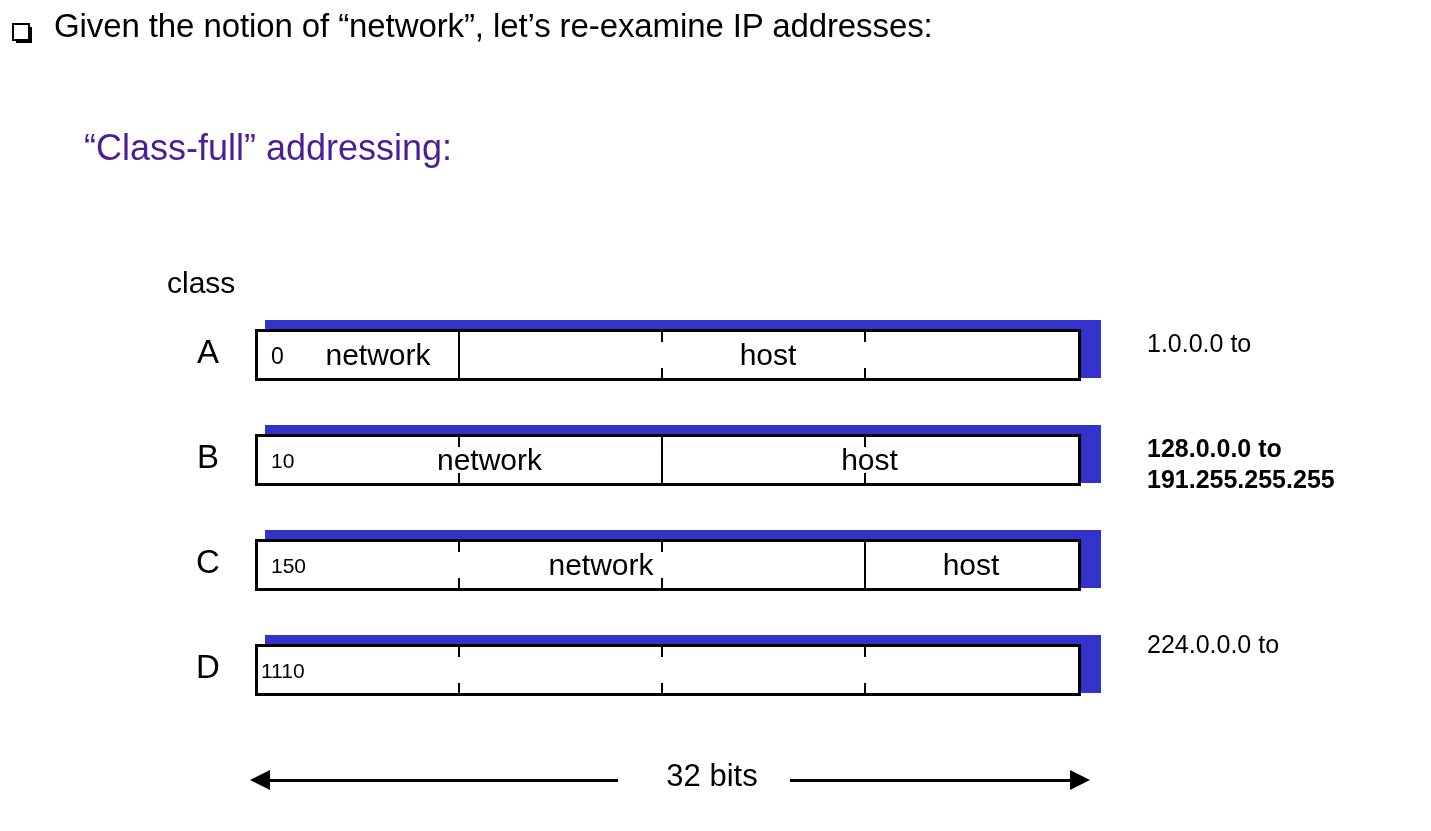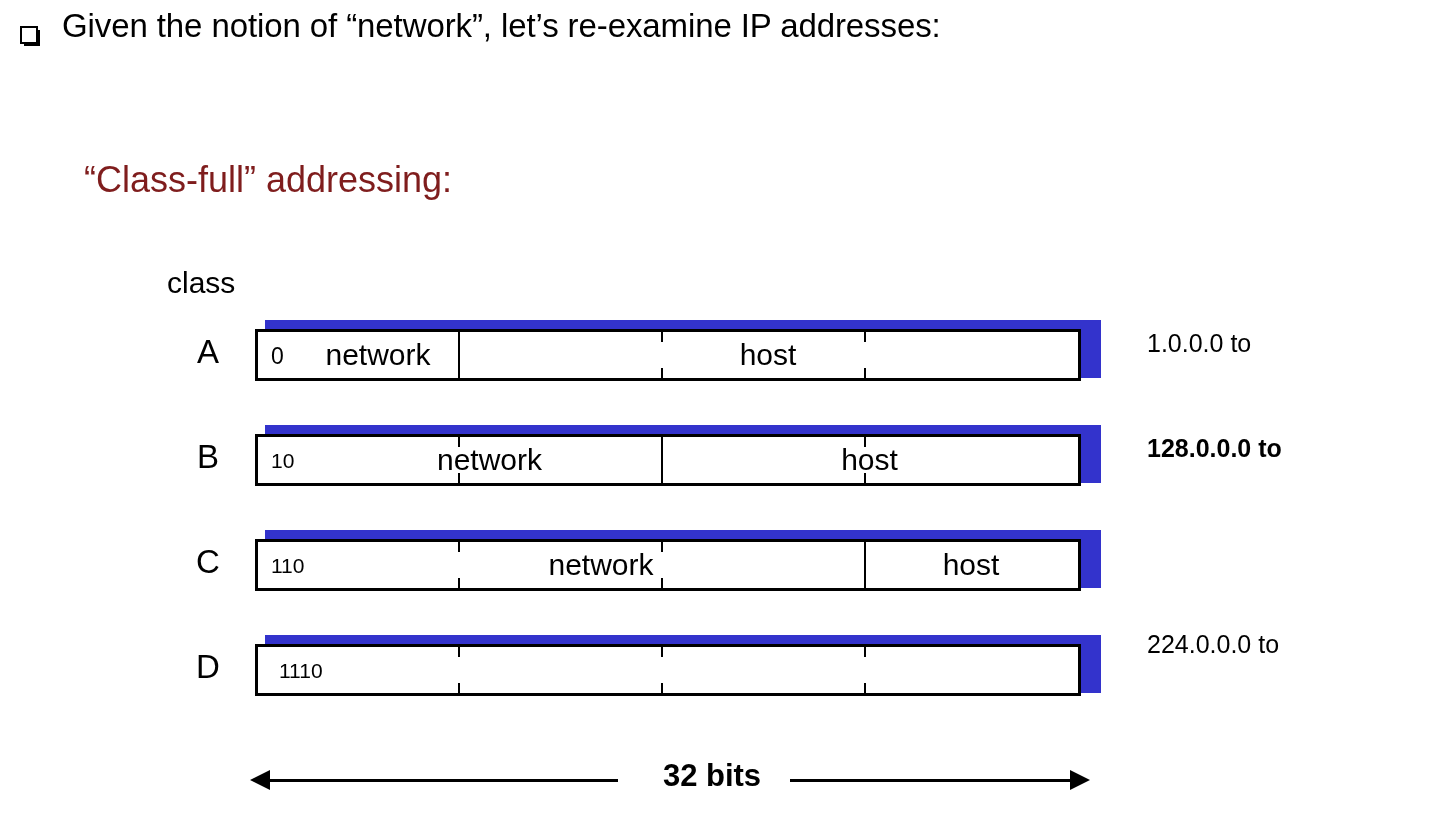--- a/index.html
+++ b/index.html
@@ -12,24 +12,24 @@
     height: 831px;
     position: relative;
     overflow: hidden;
     font-family: "Liberation Sans", sans-serif;
     color: #000000;
   }
 
   
   #bullet-line {
     position: absolute;
-    left: 20px;
+    left: 12px;
     top: 6px;
     display: flex;
-    align-items: flex-end;
+    align-items: center;
   }
   #bullet-glyph {
     width: 20px;
     height: 20px;
     margin-top: 13px;
     margin-right: 22px;
     flex: 0 0 auto;
     position: relative;
   }
   #bullet-glyph .sq-shadow {
@@ -53,24 +53,24 @@
     font-size: 33px;
     line-height: 40px;
     letter-spacing: -0.1px;
     white-space: nowrap;
   }
 
   
   #classfull-heading {
     position: absolute;
     left: 84px;
-    top: 158px;
+    top: 126px;
     font-size: 36px;
     line-height: 44px;
-    color: #7f1d1d;
+    color: #4c1d95;
     white-space: nowrap;
   }
 
   
   #class-label {
     position: absolute;
     left: 167px;
     top: 265px;
     font-size: 30px;
     line-height: 36px;
@@ -171,21 +171,20 @@
     margin-left: 34px;
   }
 
   
   #bits-arrow {
     position: absolute;
     left: 250px;
     top: 760px;
     width: 840px;
     height: 52px;
-    font-weight: bold;
   }
   #bits-label {
     position: absolute;
     left: 372px;
     top: -4px;
     width: 180px;
     text-align: center;
     font-size: 31px;
     line-height: 40px;
   }
@@ -263,54 +262,55 @@
         <div class="tick-top" style="left:606px;"></div>
         <div class="tick-bot" style="left:606px;"></div>
 
         <div class="prefix-bits" style="left:13px;">10</div>
         <div class="field-label" style="left:60px;width:343px;text-align:center;">network</div>
         <div class="field-label" style="left:403px;width:417px;text-align:center;">host</div>
       </div>
     </div>
     <div class="ip-range" style="top:8px;font-weight:bold;">
       <div>128.0.0.0 to</div>
+      <div>191.255.255.255</div>
     </div>
   </div>
 
   <div class="class-row" style="top:530px;">
     <div class="class-letter">C</div>
     <div class="bar-wrap">
       <div class="bar-shadow"></div>
       <div class="bar-box">
         <div class="tick-top" style="left:200px;"></div>
         <div class="tick-bot" style="left:200px;"></div>
         <div class="tick-top" style="left:403px;"></div>
         <div class="tick-bot" style="left:403px;"></div>
         <div class="divider" style="left:606px;"></div>
 
-        <div class="prefix-bits" style="left:13px;">110</div>
+        <div class="prefix-bits" style="left:13px;">150</div>
         <div class="field-label" style="left:80px;width:526px;text-align:center;">network</div>
         <div class="field-label" style="left:606px;width:214px;text-align:center;">host</div>
       </div>
     </div>
   </div>
 
   <div class="class-row" style="top:635px;">
     <div class="class-letter">D</div>
     <div class="bar-wrap">
       <div class="bar-shadow"></div>
       <div class="bar-box">
         <div class="tick-top" style="left:200px;"></div>
         <div class="tick-bot" style="left:200px;"></div>
         <div class="tick-top" style="left:403px;"></div>
         <div class="tick-bot" style="left:403px;"></div>
         <div class="tick-top" style="left:606px;"></div>
         <div class="tick-bot" style="left:606px;"></div>
 
-        <div class="prefix-bits" style="left:21px;text-align:right;">1110</div>
+        <div class="prefix-bits" style="left:3px;text-align:right;">1110</div>
       </div>
     </div>
     <div class="ip-range" style="top:-6px;">
       <div>224.0.0.0 to</div>
     </div>
   </div>
 
   <div id="bits-arrow">
     <div class="arrow-head" id="arrow-head-left"></div>
     <div class="arrow-line" style="left:18px;width:350px;"></div>

